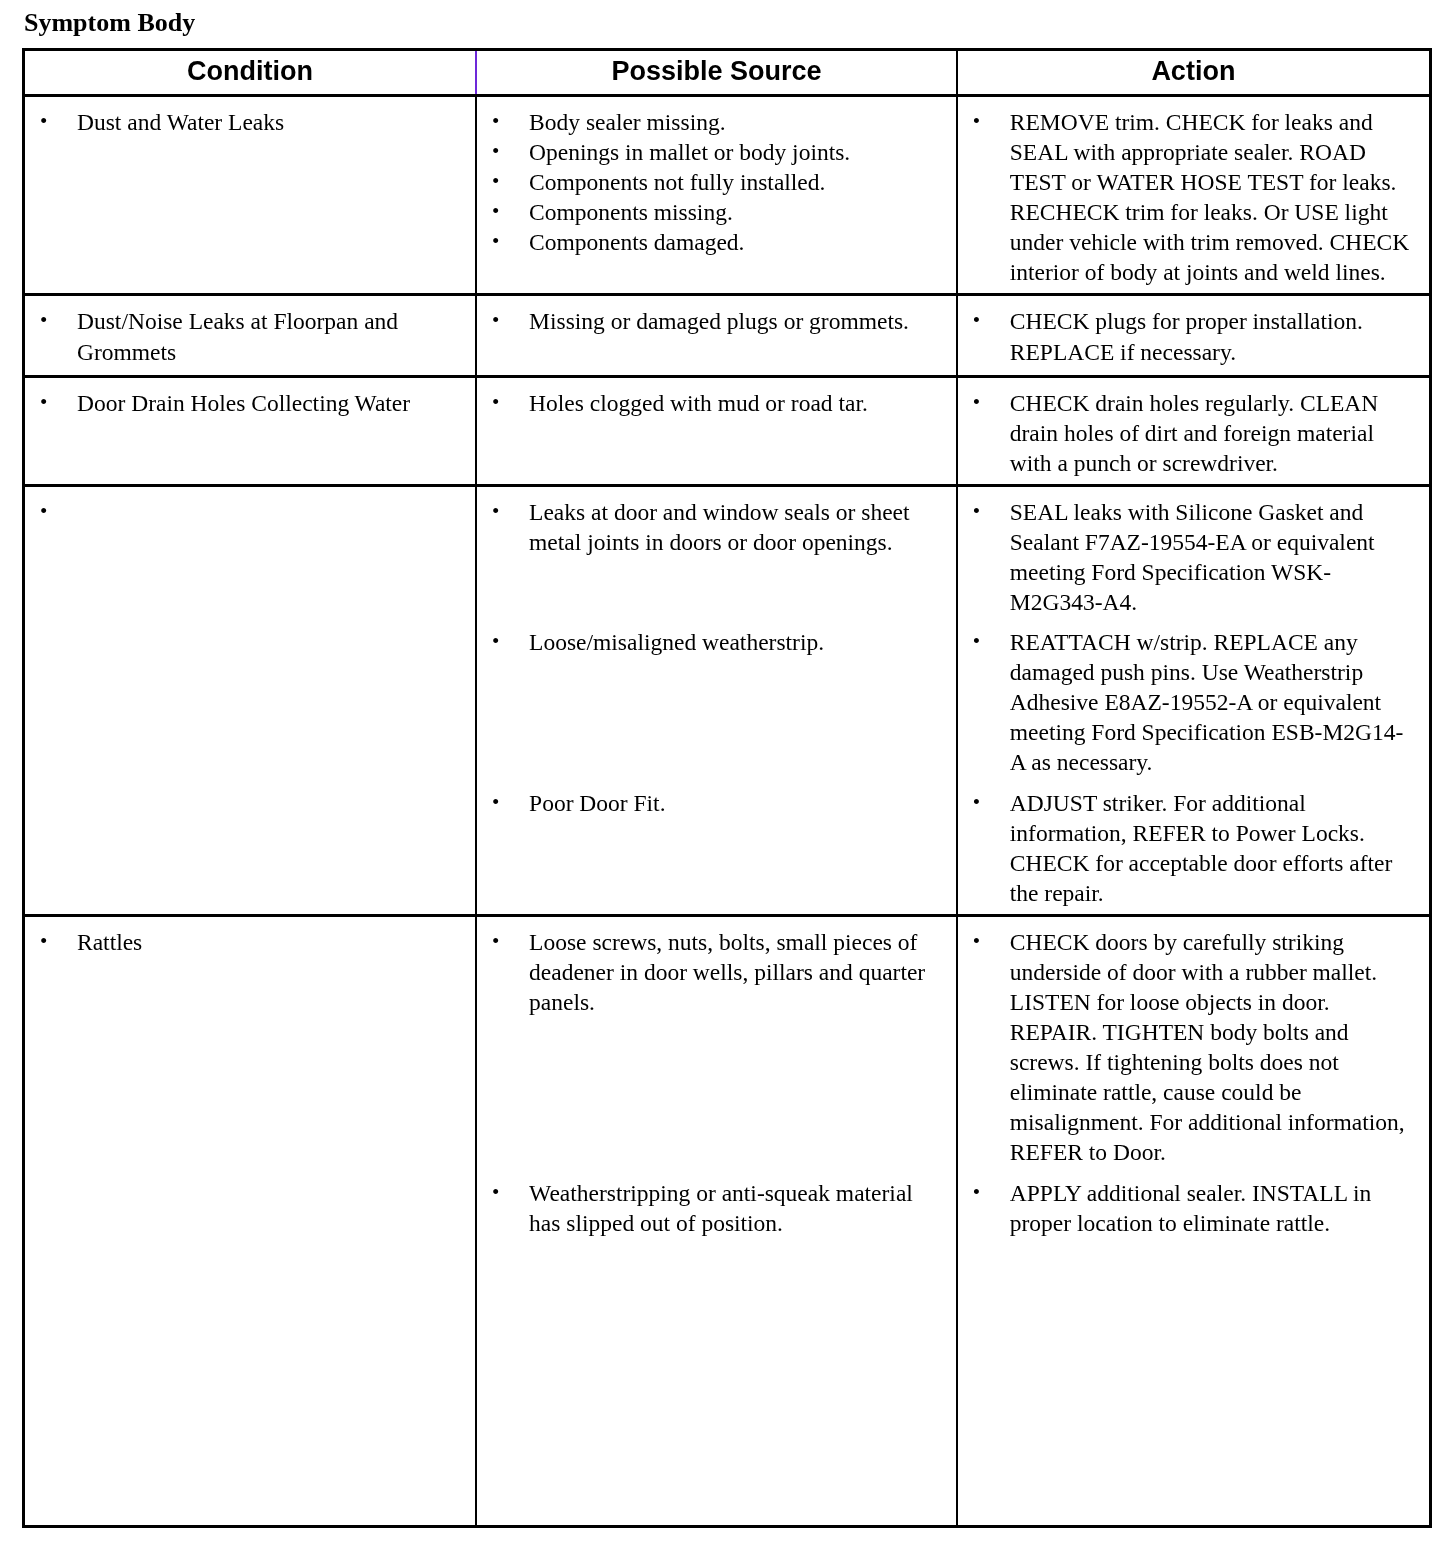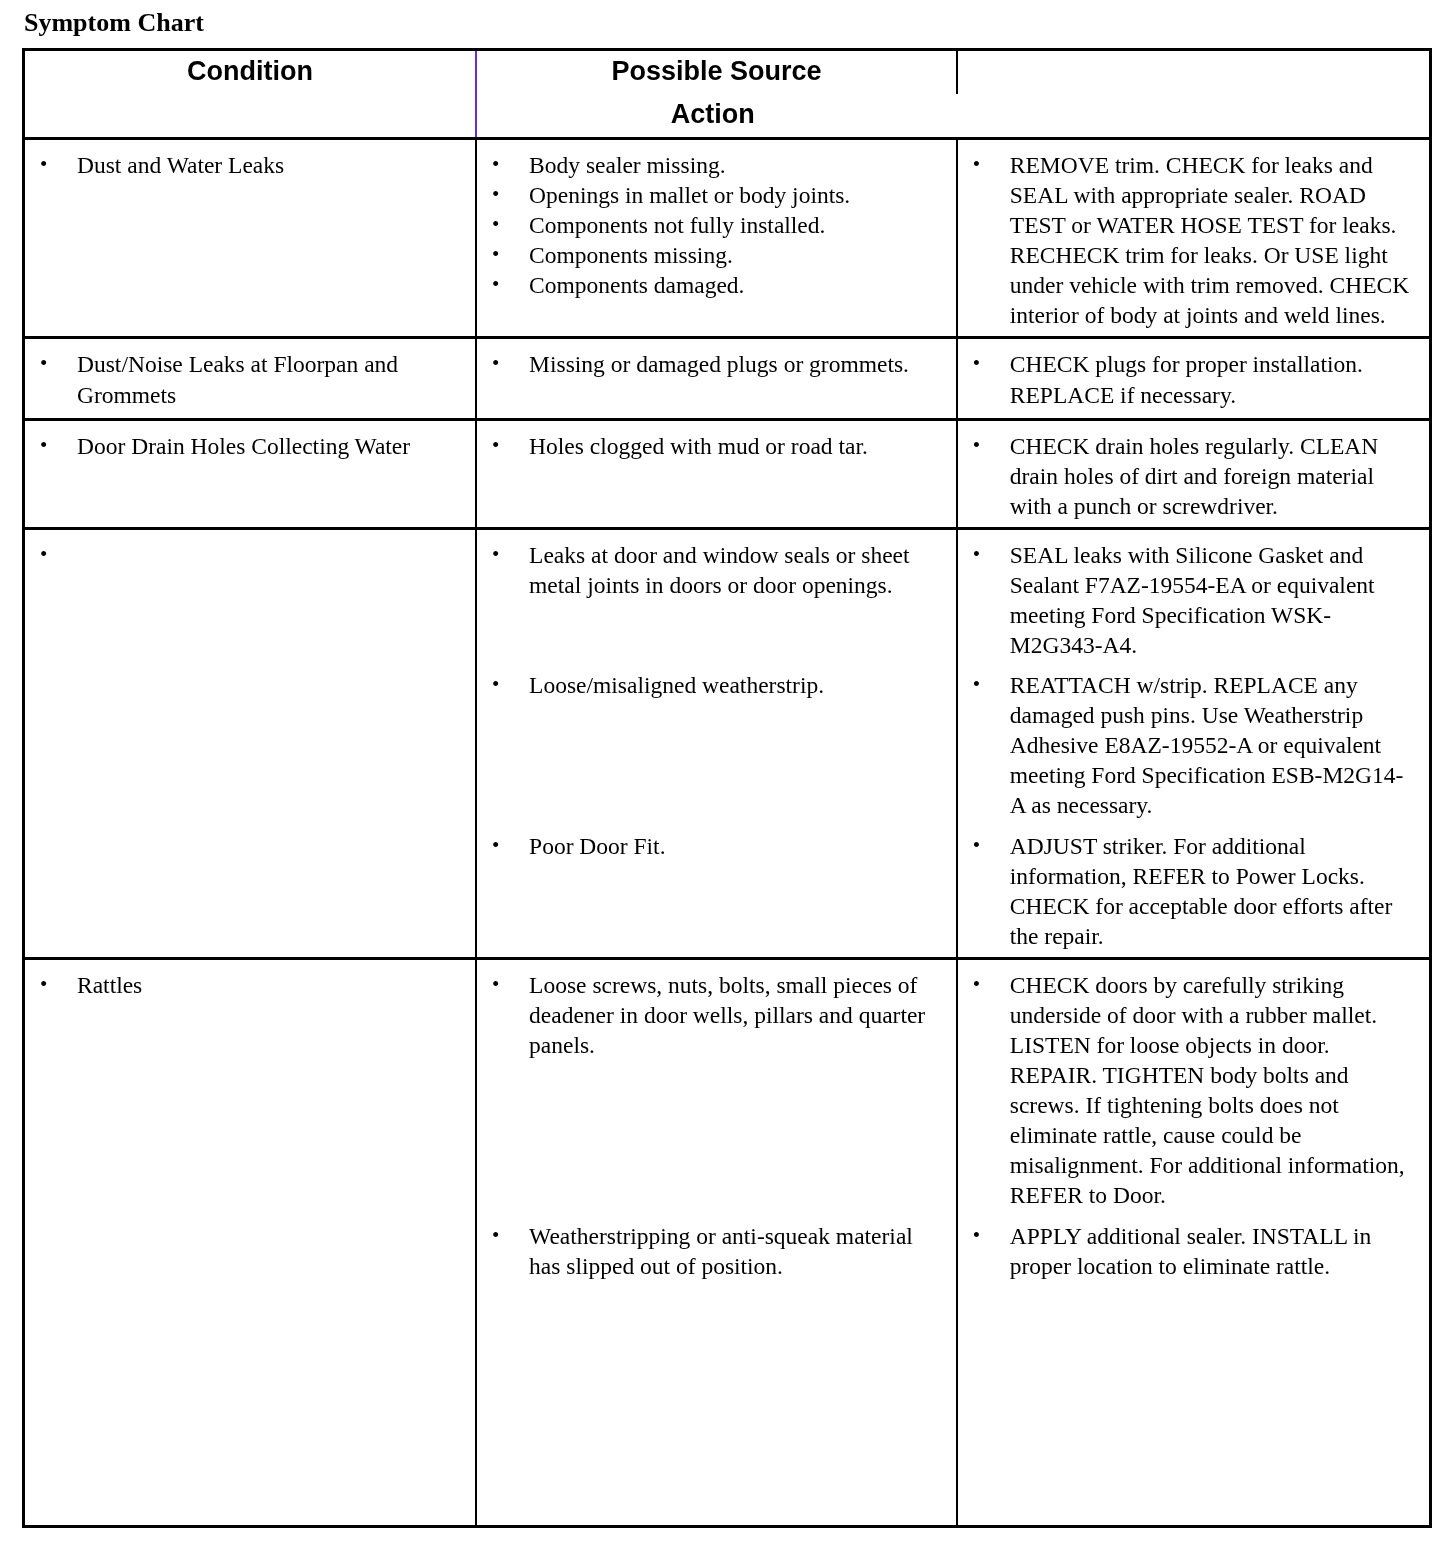--- a/index.html
+++ b/index.html
@@ -40,21 +40,21 @@
   }
   .thead .hcell {
     padding: 5px 0 7px 0;
     box-sizing: border-box;
   }
   .col-cond  { width: 32.2%; }
   .col-rest  { width: 67.8%; }
   .hcell.col-cond { border-right: 2px solid #6d28d9; }
   .hcell.col-src  { width: 50.5%; border-right: 2px solid #000; box-sizing: border-box; }
   .hcell.col-act  { width: 49.5%; box-sizing: border-box; }
-  .thead .col-rest { display: flex; flex-direction: column; }
+  .thead .col-rest { display: flex; }
   .row {
     display: flex;
     border-bottom: 3px solid #000;
     flex: 0 0 auto;
   }
   .row:last-child { border-bottom: none; flex: 1 0 auto; }
   .cond-cell {
     width: 32.2%;
     box-sizing: border-box;
     border-right: 2px solid #000;
@@ -93,21 +93,21 @@
     padding-left: 15px;
     box-sizing: border-box;
     font-size: 21px;
     line-height: 1.4;
   }
   .itxt { flex: 1; }
 </style>
 </head>
 <body>
 
-<div class="page-title">Symptom Chart</div>
+<div class="page-title">Symptom Body</div>
 
 <div class="symptom-table">
 
   <div class="thead">
     <div class="hcell col-cond">Condition</div>
     <div class="col-rest">
       <div class="hcell col-src">Possible Source</div>
       <div class="hcell col-act">Action</div>
     </div>
   </div>

